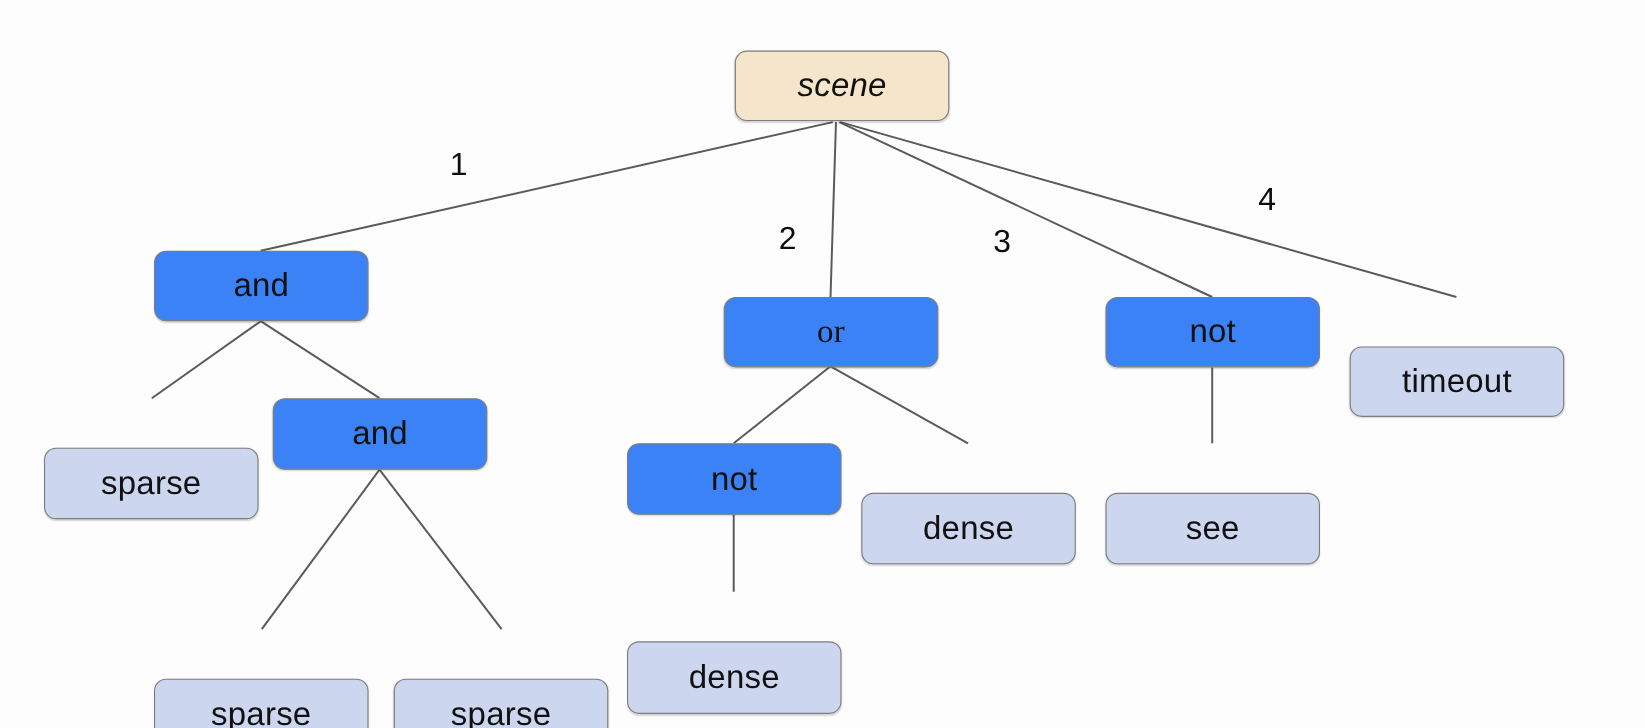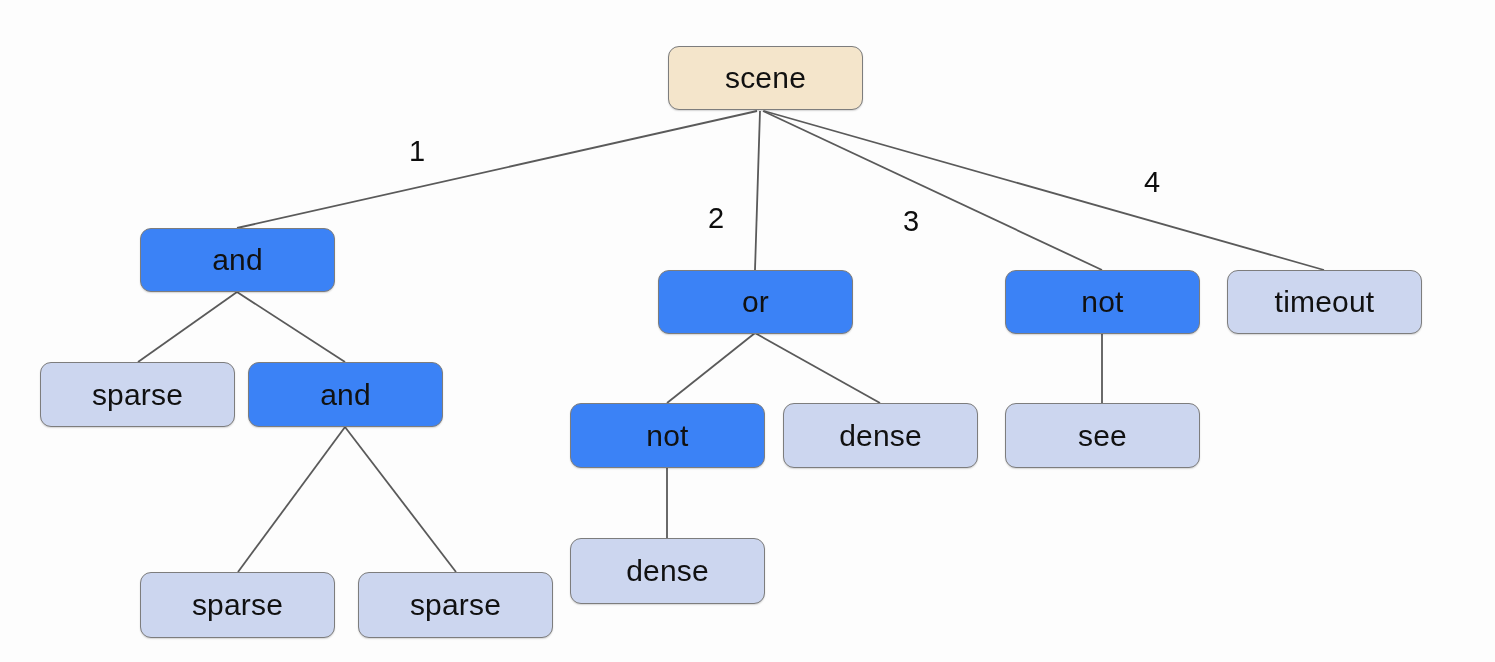--- a/index.html
+++ b/index.html
@@ -31,21 +31,21 @@
     border: 1.6px solid #7d7d7d;
     border-radius: 11px;
     font-size: 30px;
     color: #111111;
     letter-spacing: 0.2px;
     line-height: 1;
     white-space: nowrap;
     box-shadow: 0 1px 1.5px rgba(0,0,0,0.16);
   }
   .node-op   { background: #3b82f6; }
-  .node-leaf { background: #ccd6ef; }
+  .node-leaf { background: #ccd6ef; margin-top: 45px; }
   .node-root { background: #f4e5cb; }
   .edge-label {
     position: absolute;
     font-size: 29px;
     color: #0d0d0d;
     line-height: 1;
     white-space: nowrap;
     transform: translate(-50%, -50%);
   }
 </style>
@@ -61,27 +61,27 @@
       <line x1="237" y1="292" x2="138" y2="362" stroke="#5a5a5a" stroke-width="1.8"></line>
       <line x1="237" y1="292" x2="345" y2="362" stroke="#5a5a5a" stroke-width="1.8"></line>
       <line x1="345" y1="427" x2="238" y2="572" stroke="#5a5a5a" stroke-width="1.8"></line>
       <line x1="345" y1="427" x2="456" y2="572" stroke="#5a5a5a" stroke-width="1.8"></line>
       <line x1="755" y1="333" x2="667" y2="403" stroke="#5a5a5a" stroke-width="1.8"></line>
       <line x1="755" y1="333" x2="880" y2="403" stroke="#5a5a5a" stroke-width="1.8"></line>
       <line x1="667" y1="468" x2="667" y2="538" stroke="#5a5a5a" stroke-width="1.8"></line>
       <line x1="1102" y1="334" x2="1102" y2="403" stroke="#5a5a5a" stroke-width="1.8"></line>
     </svg>
   <div id="node-layer">
-      <div class="node node-root" style="left: 668px; top: 46px; width: 195px; height: 64px;">
+      <div class="node node-root" style="left: 668px; top: 46px; width: 195px; height: 64px; font-style: italic;">
         <span>scene</span>
       </div>
       <div class="node node-op" style="left: 140px; top: 228px; width: 195px; height: 64px;">
         <span>and</span>
       </div>
-      <div class="node node-op" style="left: 658px; top: 270px; width: 195px; height: 64px;">
+      <div class="node node-op" style="left: 658px; top: 270px; width: 195px; height: 64px; font-family: Liberation Serif, serif;">
         <span>or</span>
       </div>
       <div class="node node-op" style="left: 1005px; top: 270px; width: 195px; height: 64px;">
         <span>not</span>
       </div>
       <div class="node node-leaf" style="left: 1227px; top: 270px; width: 195px; height: 64px;">
         <span>timeout</span>
       </div>
       <div class="node node-leaf" style="left: 40px; top: 362px; width: 195px; height: 65px;">
         <span>sparse</span>

